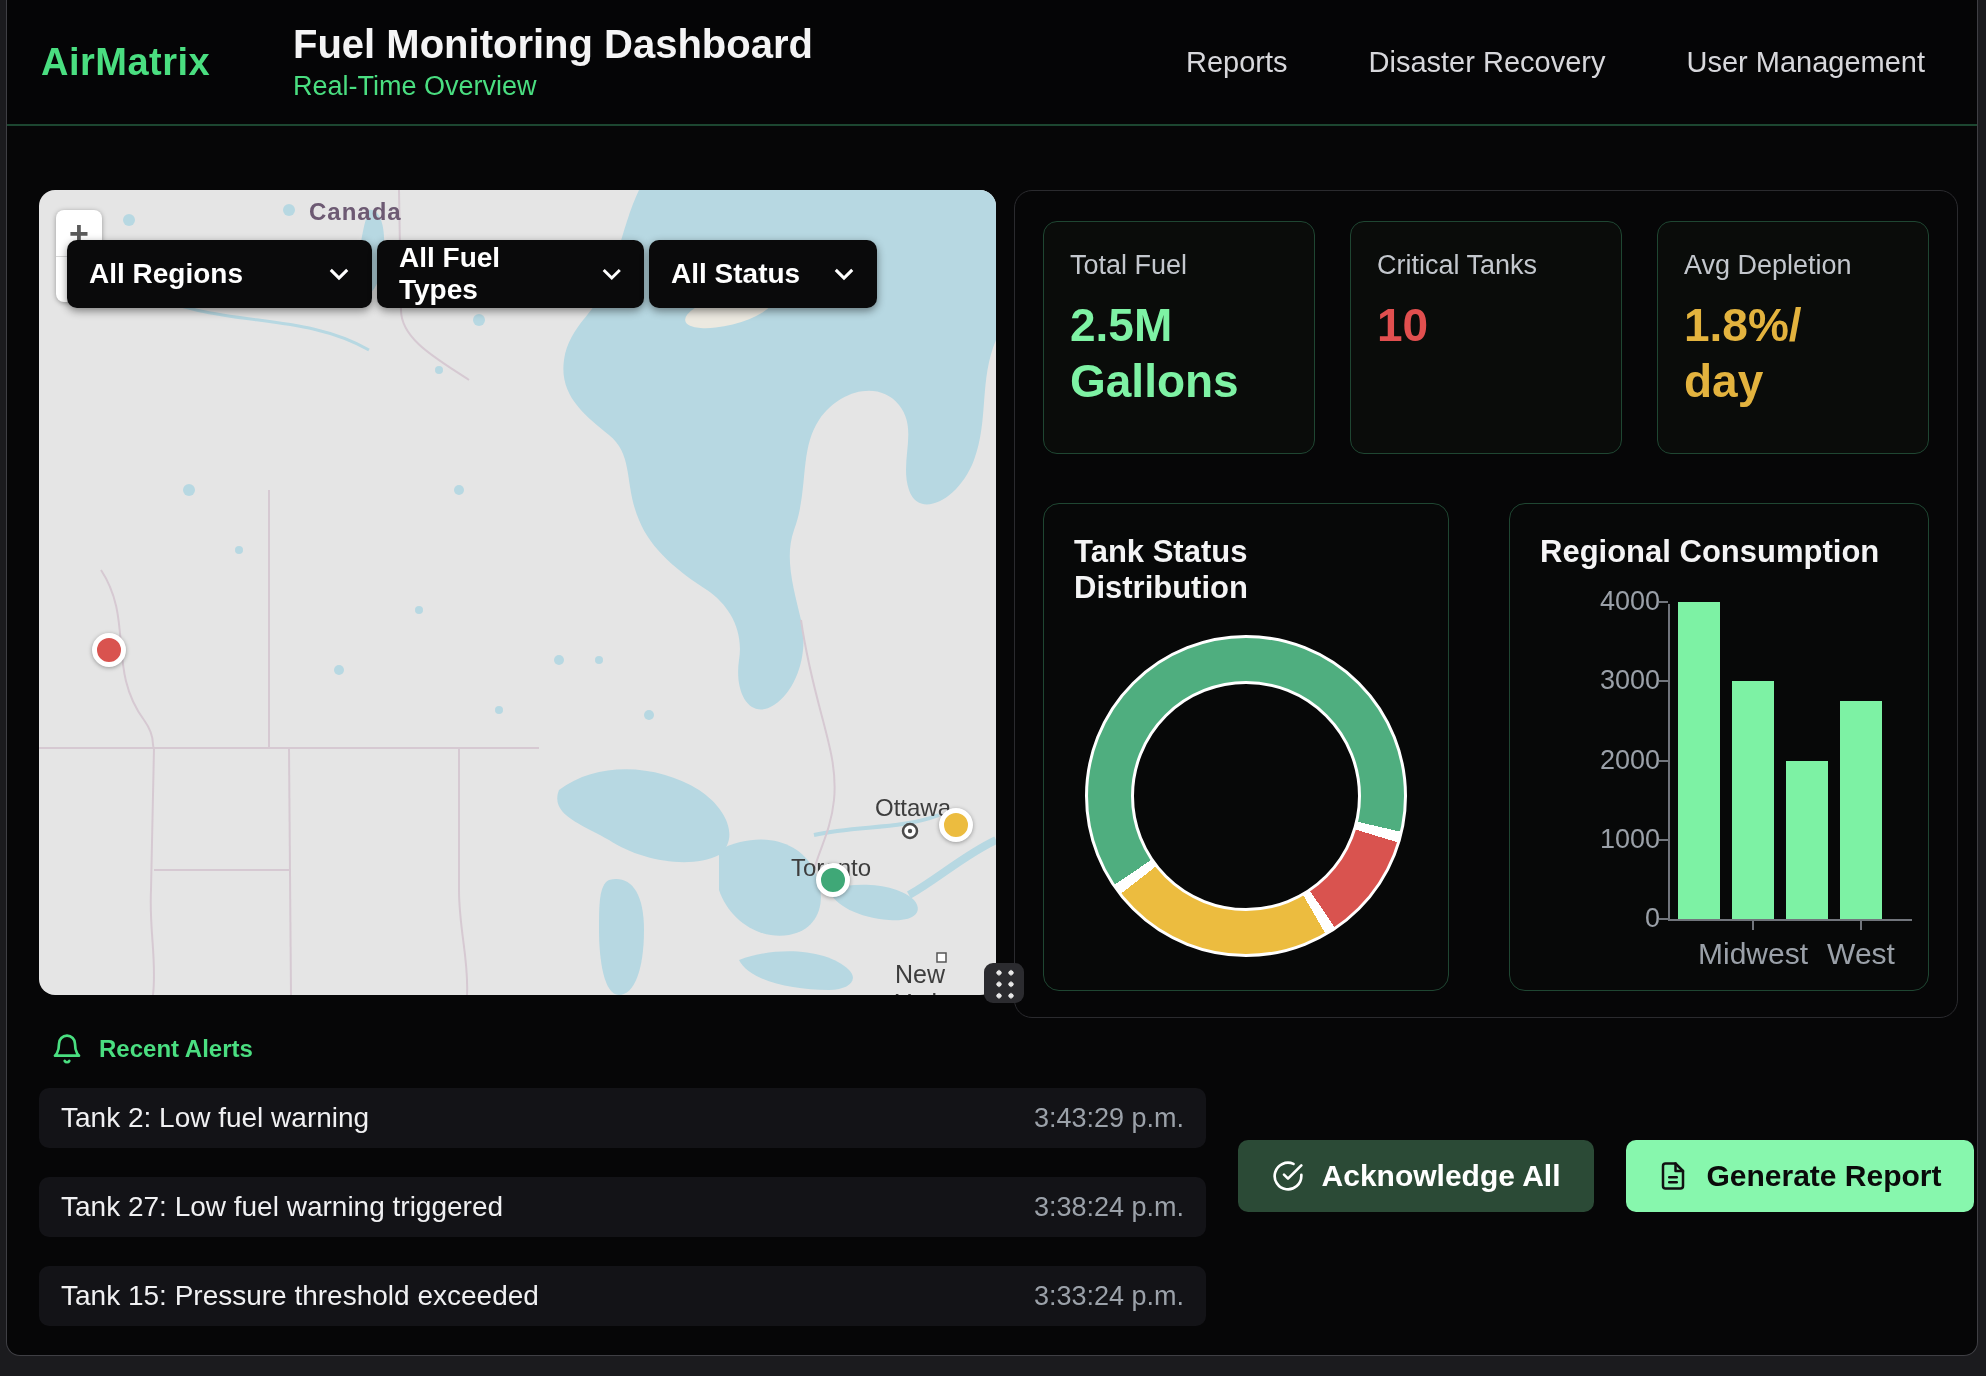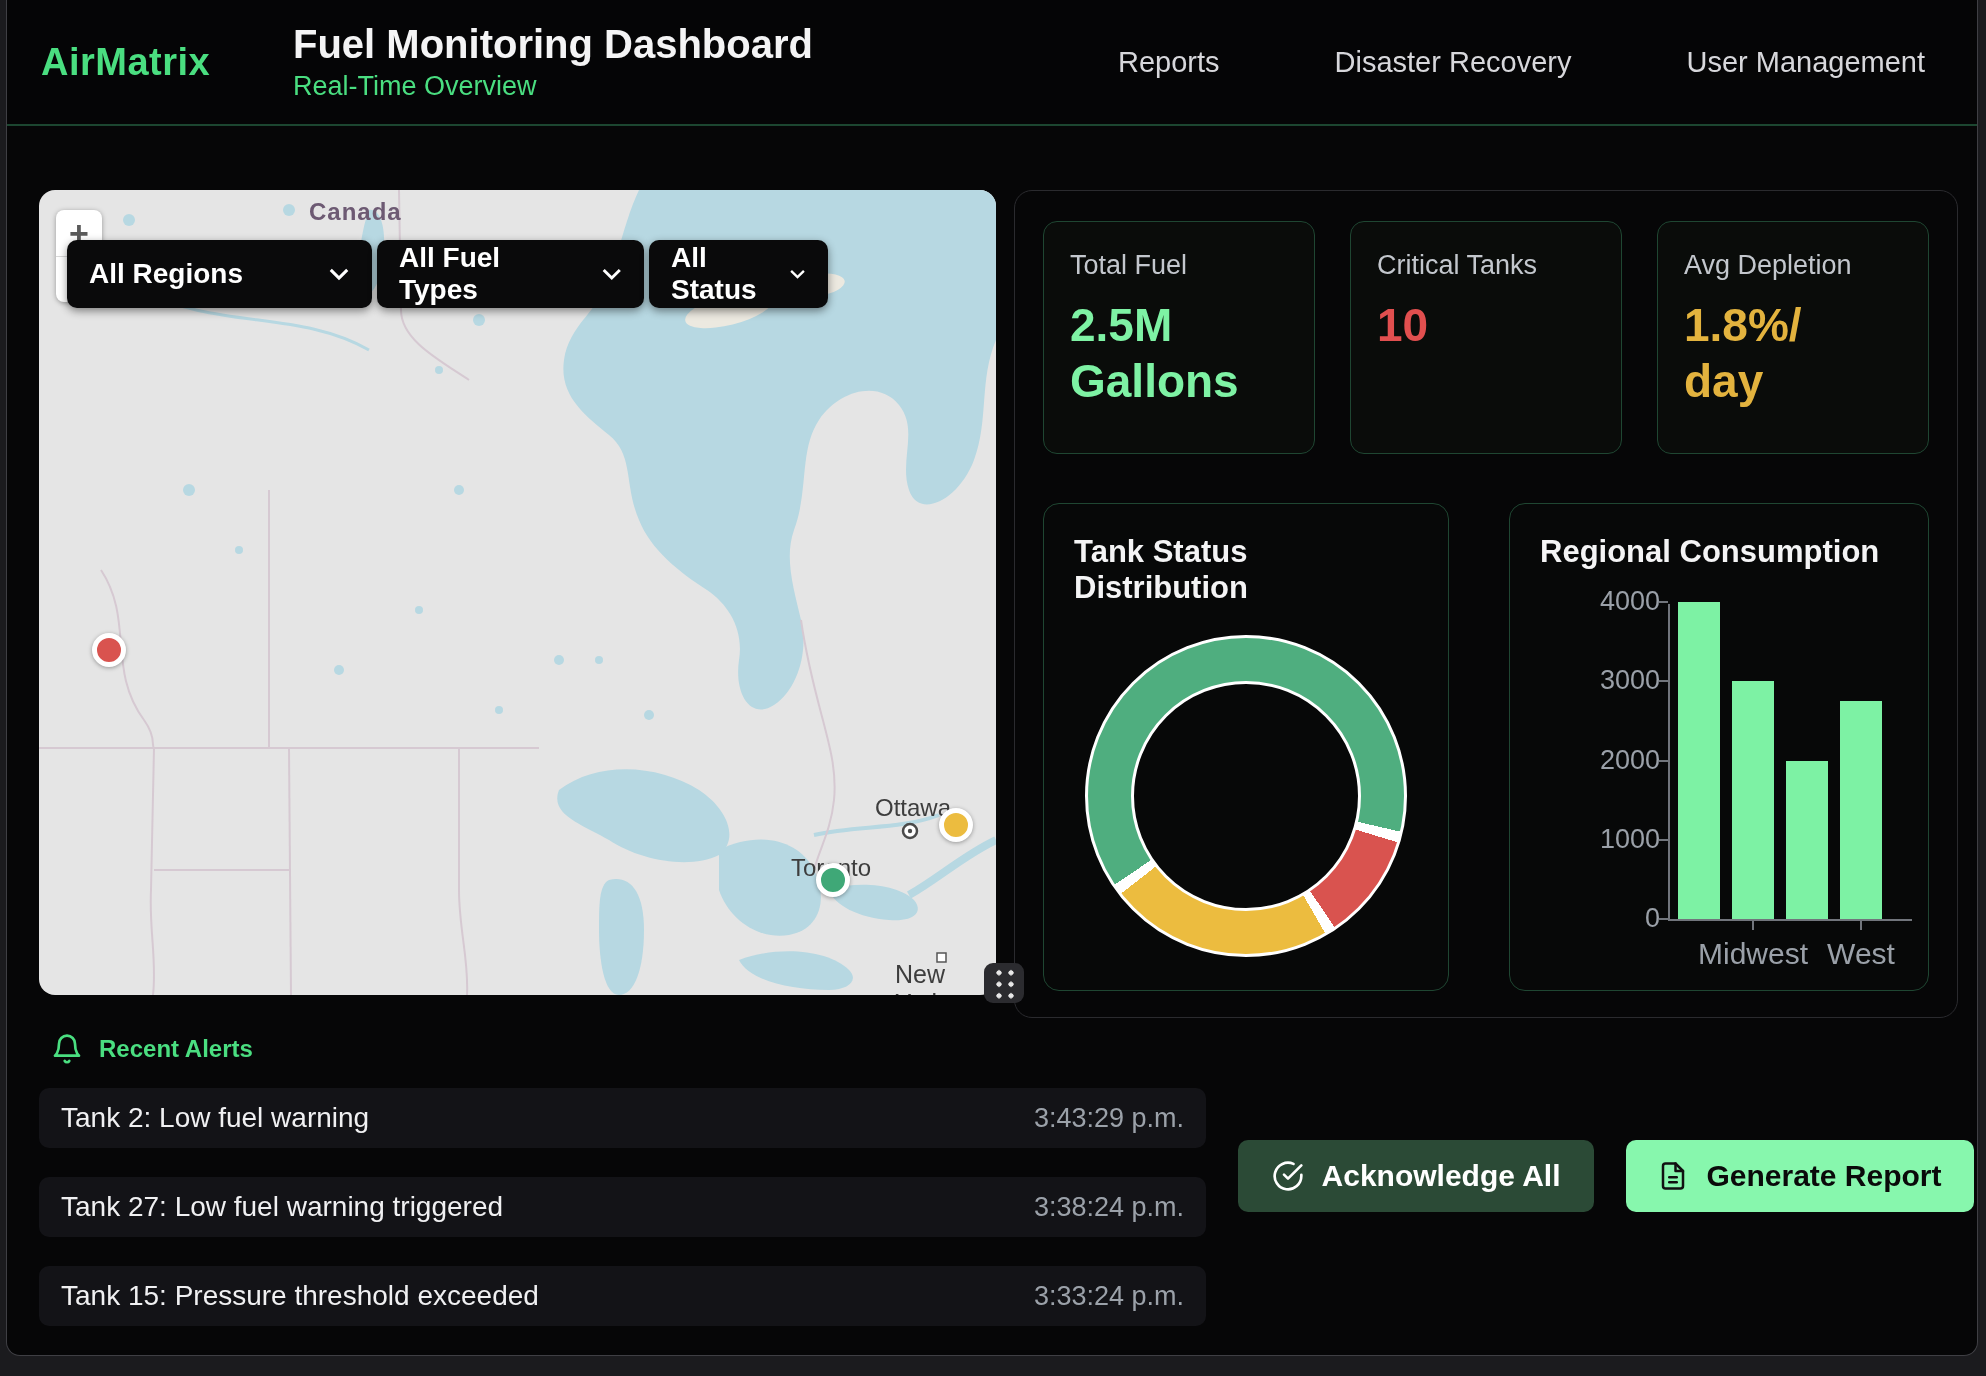--- a/index.html
+++ b/index.html
@@ -6,40 +6,40 @@
   html,body { width:1986px; height:1376px; background:#1b1b1e; font-family:"Liberation Sans", sans-serif; overflow:hidden; }
 
   .window { position:absolute; left:6px; top:0; width:1972px; height:1356px; background:#060607;
             border:1px solid #3f3f44; border-top:none; border-radius:0 0 14px 14px; overflow:hidden; }
 
   
   .header { height:126px; display:flex; align-items:center; padding:0 52px 0 34px; border-bottom:2px solid #1c4630; background:#050506; }
   .brand { color:#4ade80; font-size:38px; font-weight:bold; width:252px; letter-spacing:.5px; }
   .titles .t { font-size:40px; font-weight:bold; color:#f4f4f5; }
   .titles .s { font-size:27px; color:#4ade80; margin-top:4px; }
-  .nav { margin-left:auto; display:flex; align-items:center; gap:115px; }
+  .nav { margin-left:auto; display:flex; align-items:center; gap:81px; }
   .nav span { font-size:29px; color:#d7d7db; cursor:pointer; }
 
   
   .content { position:relative; padding:64px 0 0 32px; display:flex; gap:18px; }
 
   
   .map-panel { position:relative; width:957px; height:805px; border-radius:16px; overflow:hidden; background:#e5e5e5; flex:none; }
   .map-svg { position:absolute; inset:0; }
   .map-label { position:absolute; color:#3d3d3d; font-size:24px; z-index:1; }
   .map-label.country { color:#6d5a73; font-weight:600; font-size:24px; letter-spacing:1px; }
   .zoomctl { position:absolute; left:17px; top:20px; width:46px; height:92px; background:#fff; border-radius:8px;
              box-shadow:0 1px 5px rgba(0,0,0,.35); z-index:2; display:flex; flex-direction:column; }
   .zoomctl button { flex:1; background:none; border:none; font-size:34px; font-weight:bold; color:#5a5a5a; cursor:pointer; line-height:1; }
   .zoomctl button:first-child { border-bottom:1px solid #d9d9d9; }
   .filters { position:absolute; left:28px; top:50px; display:flex; gap:5px; z-index:3; }
   .filter { height:68px; background:#0a0a0b; border-radius:10px; color:#fff; font-size:28px; font-weight:600;
             display:flex; align-items:center; justify-content:space-between; padding:0 22px; box-shadow:0 3px 8px rgba(0,0,0,.45); cursor:pointer; }
   .filter svg { margin-left:18px; }
-  .f1 { width:305px; } .f2 { width:267px; } .f3 { width:179px; }
+  .f1 { width:305px; } .f2 { width:267px; } .f3 { width:228px; }
   .marker { position:absolute; width:34px; height:34px; border-radius:50%; border:5px solid #fff; box-shadow:0 1px 4px rgba(0,0,0,.35); z-index:2; cursor:pointer; }
   .marker.red { background:#d9534f; left:53px; top:443px; }
   .marker.yellow { background:#ecbc3f; left:900px; top:618px; }
   .marker.green { background:#3fa877; left:777px; top:673px; }
   .grip { position:absolute; left:977px; top:837px; width:40px; height:40px; background:#2b2b2f; border-radius:9px; z-index:4;
           display:grid; place-items:center; cursor:grab; }
   .grip .dots { width:24px; height:34px; background-image:radial-gradient(#e8e8e8 2.4px, transparent 2.9px); background-size:12px 11.5px; background-position:1px 1px; }
 
   
   .right-panel { width:944px; height:828px; border:1px solid #2a2a2e; border-radius:18px; padding:30px 28px; }

